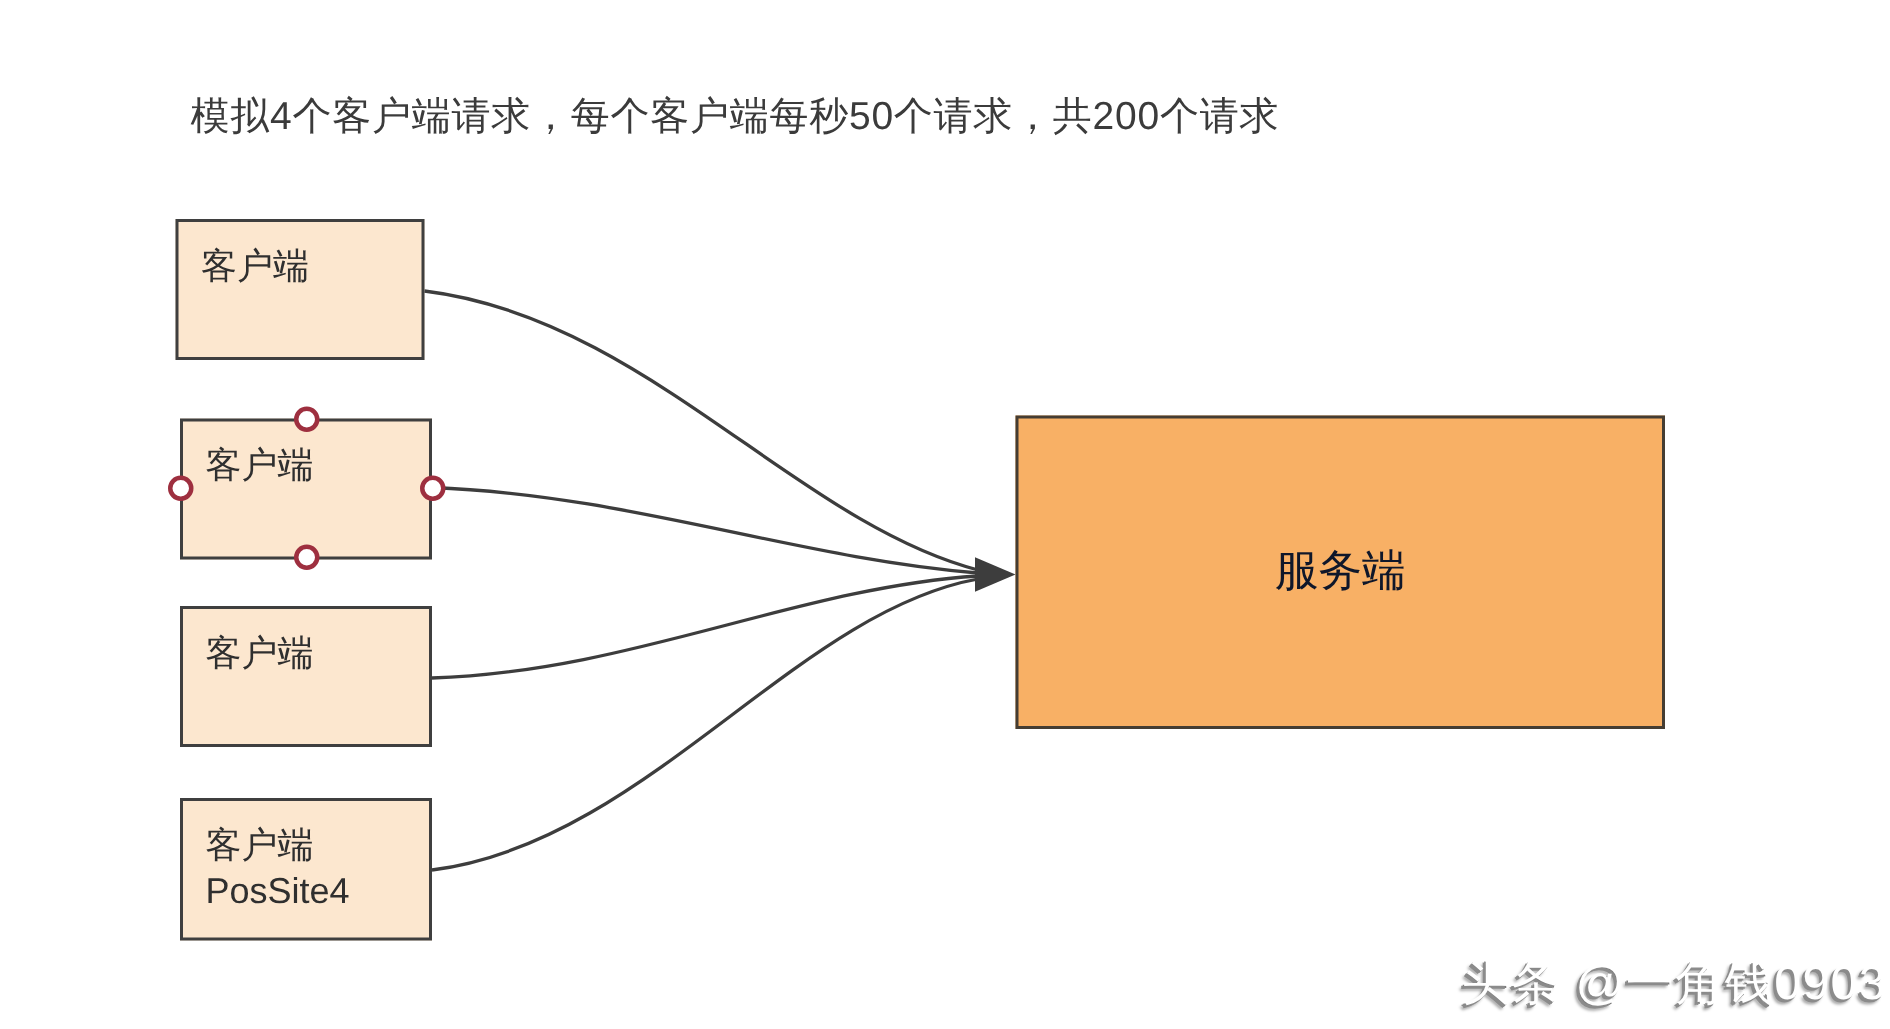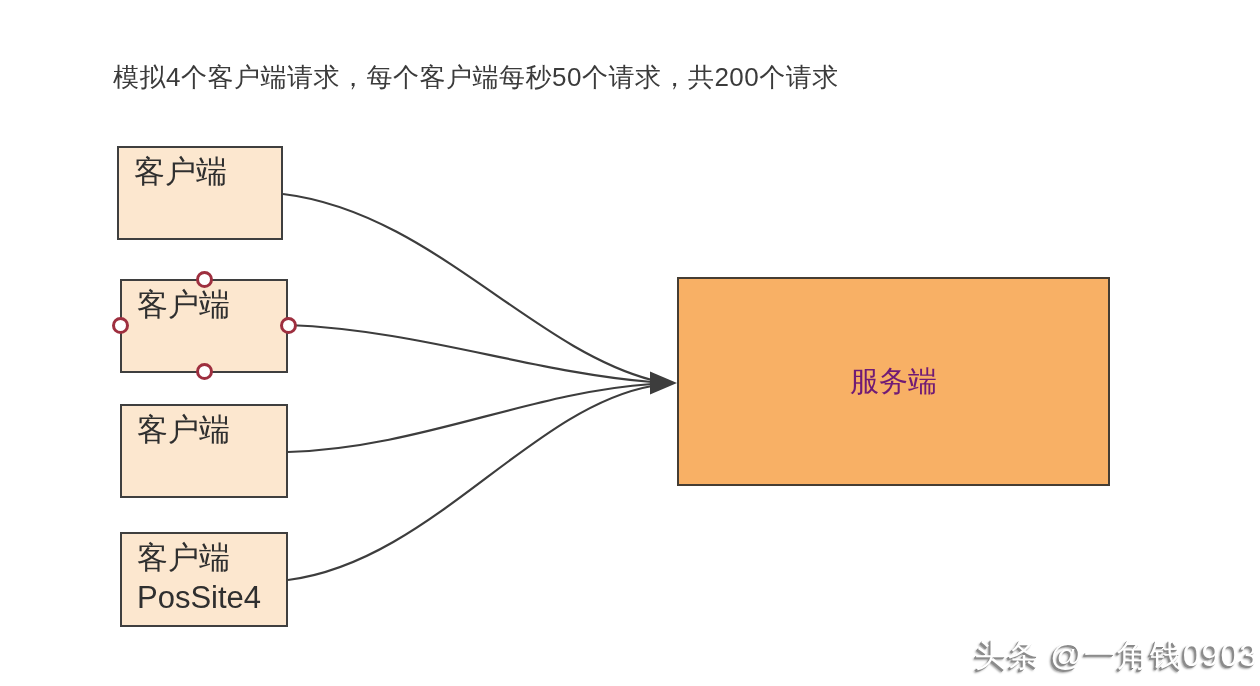--- a/index.html
+++ b/index.html
@@ -6,52 +6,52 @@
   body { font-family: "Liberation Sans", "DejaVu Sans", sans-serif; }
   .canvas {
     position: relative;
     width: 1260px;
     height: 686px;
     background: #ffffff;
     overflow: hidden;
   }
   .diagram-title {
     position: absolute;
-    left: 113px;
+    left: 127px;
     top: 60px;
     font-size: 26px;
     color: #3b3b3b;
     letter-spacing: 0.5px;
     white-space: nowrap;
   }
   .node {
     position: absolute;
     box-sizing: border-box;
     border: 2px solid #3f3f3f;
   }
   .client-box {
     width: 168px;
     height: 94px;
     background: #fce7cf;
     color: #2f2f2f;
-    font-size: 31px;
+    font-size: 24px;
     line-height: 1.3;
-    padding: 4px 0 0 15px;
+    padding: 14px 0 0 15px;
   }
   .client-box .l1, .client-box .l2 { display: block; }
   #client1 { left: 117px; top: 146px; width: 166px; }
   #client2 { left: 120px; top: 279px; }
   #client3 { left: 120px; top: 404px; }
   #client4 { left: 120px; top: 532px; height: 95px; }
   .server-box {
     left: 677px; top: 277px;
     width: 433px; height: 209px;
     background: #f8b065;
     border-color: #453d33;
-    color: #701a75;
+    color: #0f172a;
     font-size: 29px;
     line-height: 1.38;
     display: flex;
     flex-direction: column;
     align-items: center;
     justify-content: center;
     text-align: center;
   }
   .wires {
     position: absolute;

